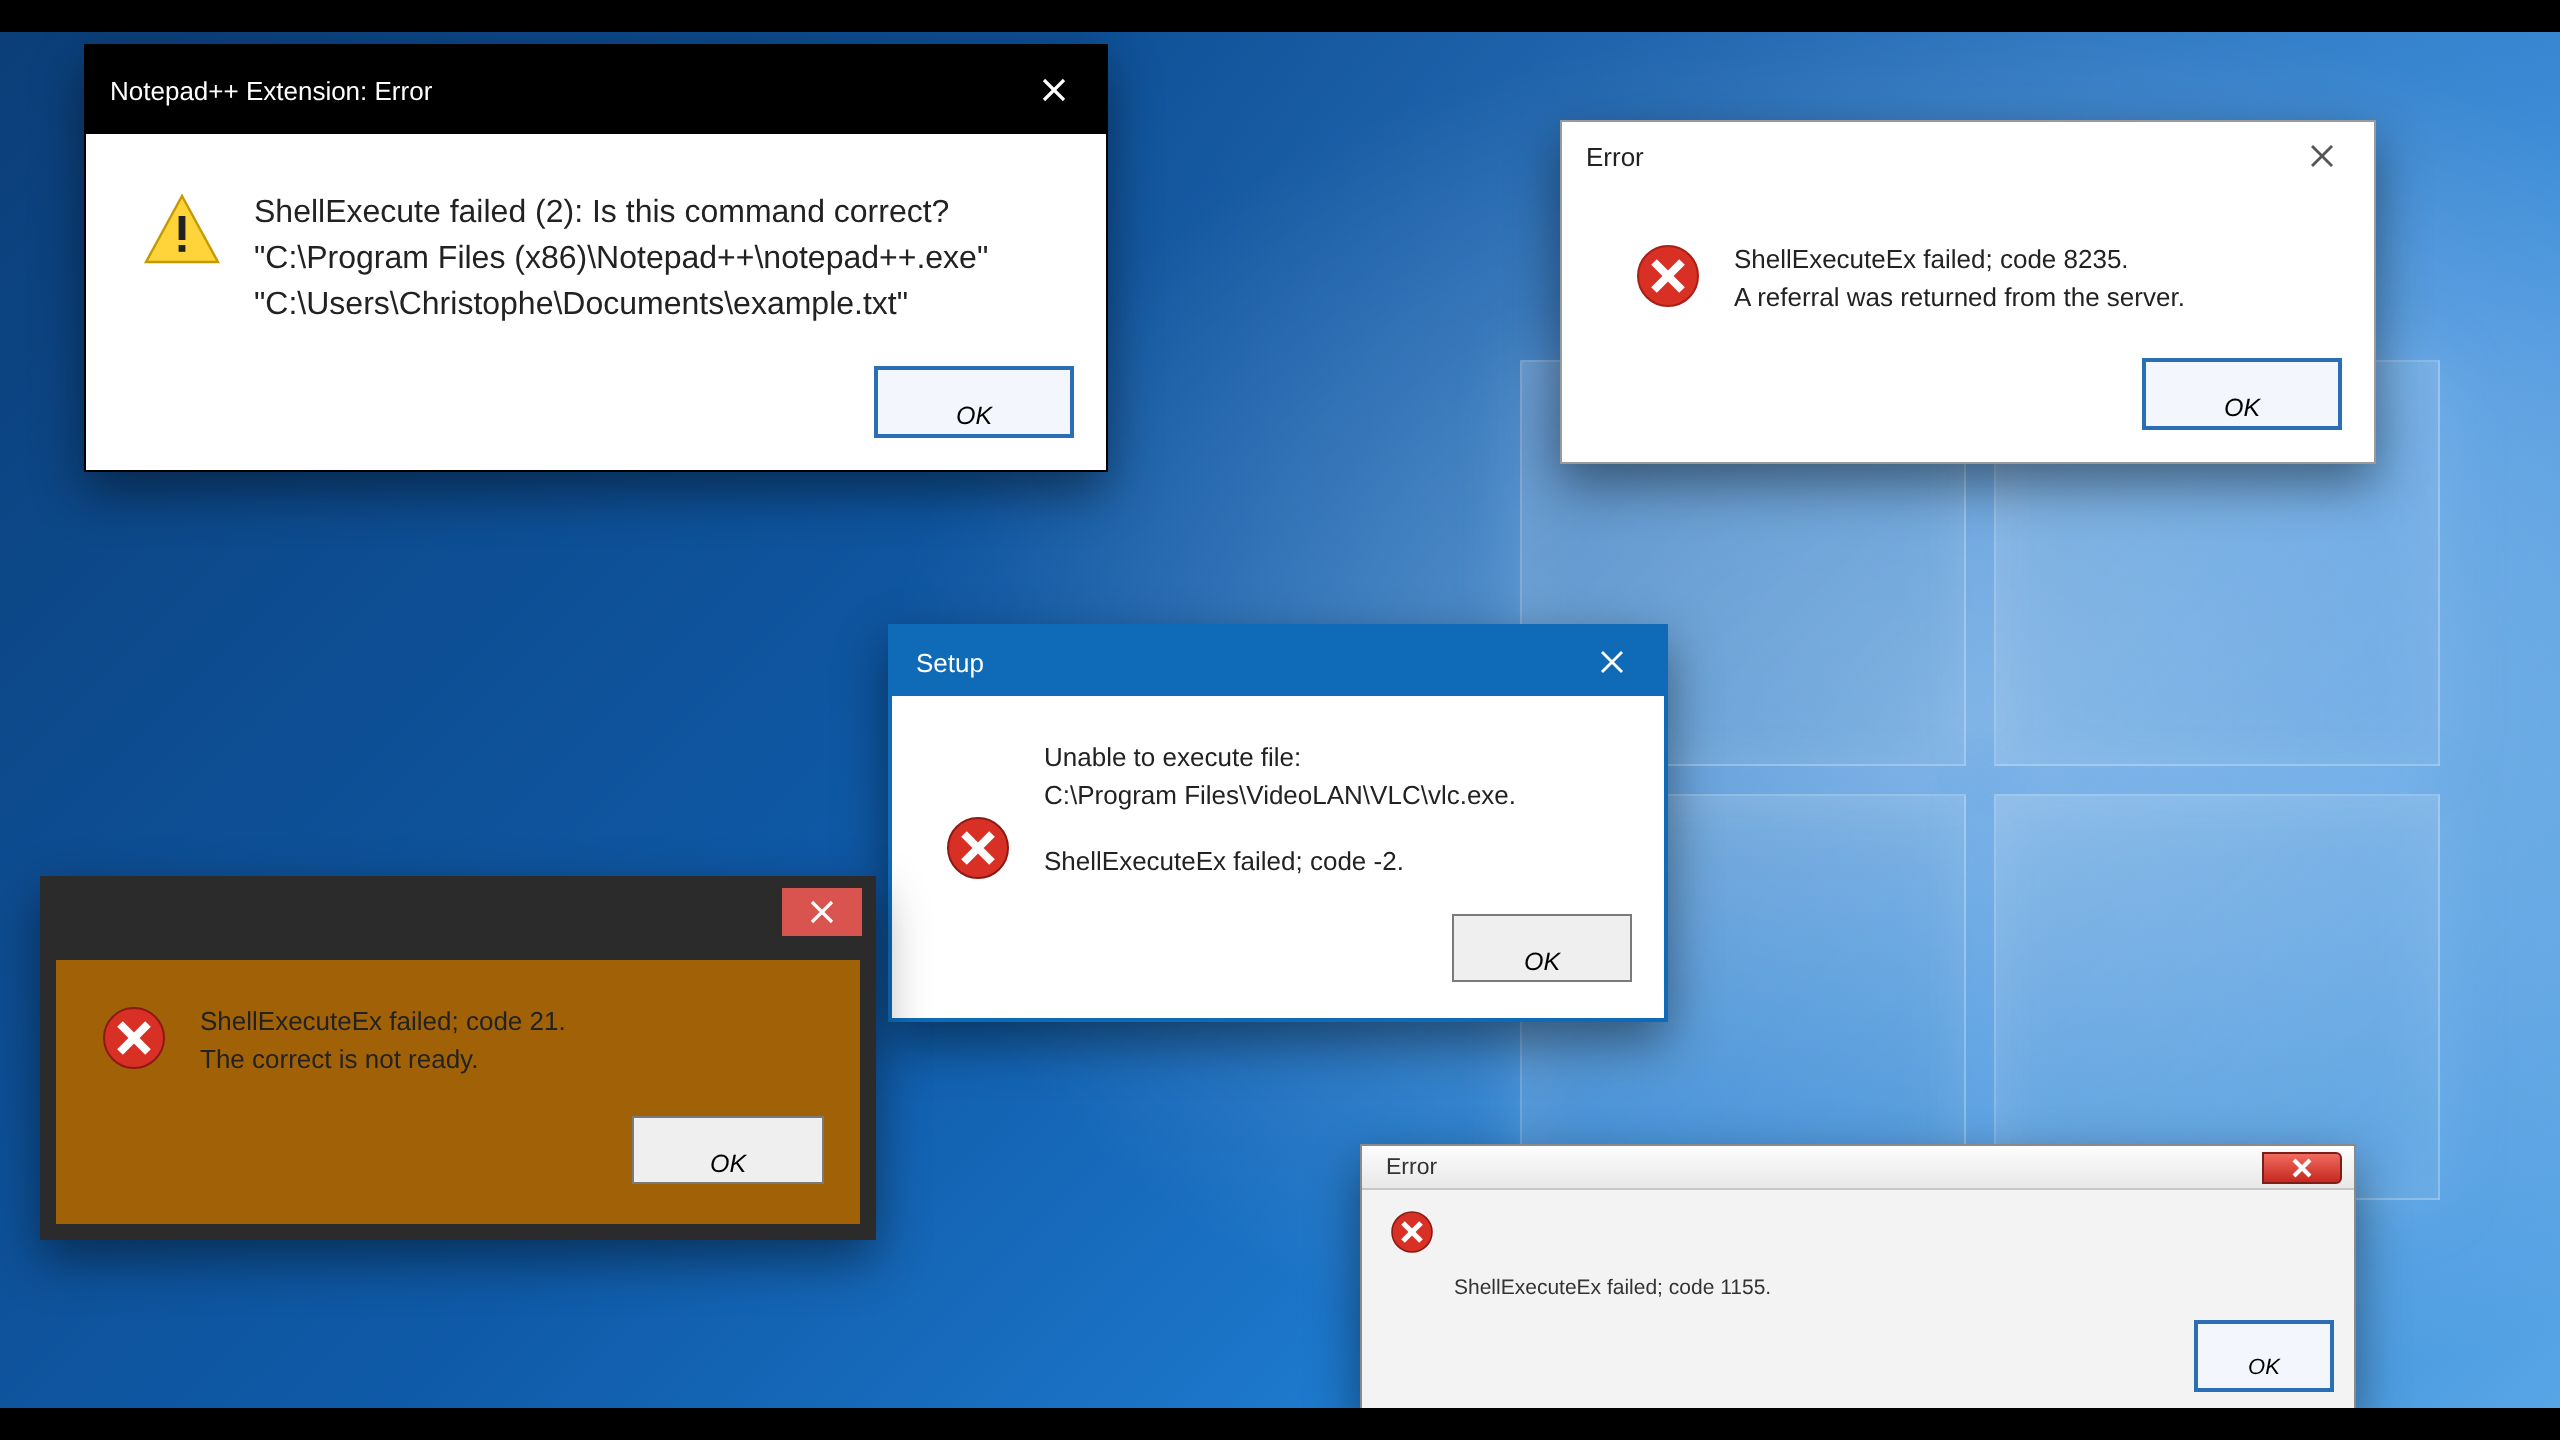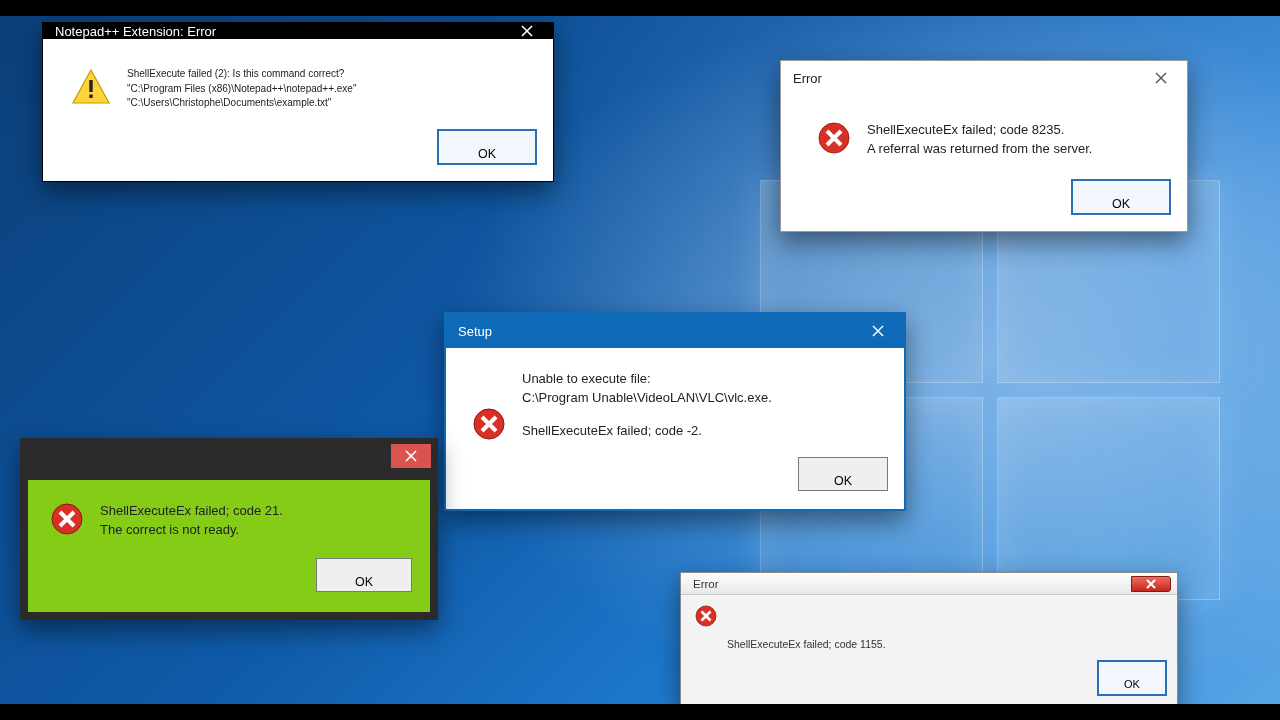--- a/index.html
+++ b/index.html
@@ -24,21 +24,21 @@
     border: 1px solid rgba(255,255,255,0.25);
     box-shadow: inset 0 0 40px rgba(255,255,255,0.12), 0 0 30px rgba(160,206,255,0.25);
   }
 
   
   .bar-top, .bar-bottom { position: absolute; left:0; right:0; height: 16px; background:#000; z-index: 2; }
   .bar-top { top: 0; } .bar-bottom { bottom: 0; }
 
   .dialog { position: absolute; background: #fff; box-shadow: 0 10px 24px rgba(0,0,0,0.45); }
 
-  .titlebar { display:flex; align-items:center; justify-content:space-between; height:16px; padding:0 6px 0 12px; }
+  .titlebar { display:flex; align-items:center; justify-content:space-between; height:44px; padding:0 6px 0 12px; }
   .titlebar .title { font-size: 13px; }
   .titlebar.black { background:#000; color:#fff; }
   .titlebar.white { background:#fff; color:#222; border-bottom: none; }
   .titlebar.blue  { background:#0f6bb7; color:#fff; }
   .titlebar.dark  { background:#2b2b2b; color:#d0d0d0; }
 
   .close-btn { display:inline-flex; align-items:center; justify-content:center; width:40px; height:24px; cursor:default; }
   .close-btn svg { width:12px; height:12px; }
   .close-btn.red { background:#d9534f; }
   .close-btn.red svg line { stroke:#fff; }
@@ -47,50 +47,50 @@
   .close-btn.blue svg line { stroke:#fff; }
 
   .body { display:flex; align-items:flex-start; gap:16px; padding:18px 18px 8px 18px; }
   .body .msg { font-size:13px; color:#222; line-height:1.45; }
   .body .msg .line2 { display:block; }
   .body .msg .line3 { display:block; margin-top:14px; }
 
   .footer { display:flex; justify-content:flex-end; padding:10px 16px 16px 16px; }
   .ok-btn {
     min-width: 84px; height: 28px; padding: 16px 16px; font-size: 12.5px;
-    background:#efefef; border:1px solid #7a7a7a; cursor:default;
+    background:#efefef; border:1px solid #7a7a7a; cursor:default;font-style:italic;
   }
   .ok-btn.focus { border:2px solid #2a6fb5; background:#f3f7fd; }
 
   
   .icon { flex: 0 0 auto; }
   .warn-icon { width:40px; height:40px; }
   .err-icon  { width:34px; height:34px; }
   .err-small { width:22px; height:22px; }
 
   
   #dlg1 { left: 42px;  top: 22px;  width: 512px; border:1px solid #000; }
   #dlg1 .body { padding-top: 28px; padding-left: 28px; }
-  #dlg1 .msg { font-size: 10px; }
+  #dlg1 .msg { font-size: 16px; }
   #dlg1 .footer .ok-btn { min-width: 100px; }
 
   #dlg2 { left: 780px; top: 60px;  width: 408px; border:1px solid #9a9a9a; }
   #dlg2 .titlebar { height:34px; }
   #dlg2 .body { padding: 26px 22px 10px 36px; }
   #dlg2 .footer .ok-btn { min-width: 100px; }
 
-  #dlg3 { left: 444px; top: 312px; width: 462px; border:2px solid #0f6bb7; }
+  #dlg3 { left: 444px; top: 312px; width: 390px; border:2px solid #0f6bb7; }
   #dlg3 .titlebar { height:34px; }
   #dlg3 .body { padding: 22px 22px 6px 26px; align-items: flex-end; }
   #dlg3 .footer { border-top: 0; padding-bottom: 18px; }
   #dlg3 .footer .ok-btn { min-width: 90px; }
 
   #dlg4 { left: 20px;  top: 438px; width: 418px; border:1px solid #2b2b2b; }
   #dlg4 .titlebar { height:34px; }
-  #dlg4 .client { background:#84cc16; border:1px solid #2b2b2b; margin:6px; }
+  #dlg4 .client { background:#a16207; border:1px solid #2b2b2b; margin:6px; }
   #dlg4 .body { padding: 22px 22px 8px 22px; }
   #dlg4 .footer { padding: 10px 18px 20px 18px; }
   #dlg4 .footer .ok-btn { min-width: 96px; }
 
   #dlg5 { left: 680px; top: 572px; width: 498px; border:1px solid #8a8a8a; background:#f3f3f3; }
   #dlg5 .titlebar { height:22px; background: linear-gradient(#fdfdfd,#e8e8e8); border-bottom:1px solid #c6c6c6; }
   #dlg5 .titlebar .title { font-size: 11.5px; color:#333; }
   #dlg5 .body { padding: 10px 14px 4px 14px; gap:10px; }
   #dlg5 .msg { font-size: 10.5px; color:#333;margin-top:32px; }
   #dlg5 .footer { padding: 4px 10px 10px 10px; }
@@ -190,21 +190,21 @@
   <div class="body">
     <span class="icon err-icon">
       <svg viewBox="0 0 34 34">
           <circle cx="17" cy="17" r="15" fill="#d93025" stroke="#8a1a12" stroke-width="1"></circle>
           <line x1="10" y1="10" x2="24" y2="24" stroke="#fff" stroke-width="4"></line>
           <line x1="24" y1="10" x2="10" y2="24" stroke="#fff" stroke-width="4"></line>
         </svg>
     </span>
     <div class="msg">
       <span>Unable to execute file:</span>
-      <span class="line2">C:\Program Unable\VideoLAN\VLC\vlc.exe.</span>
+      <span class="line2">C:\Program Files\VideoLAN\VLC\vlc.exe.</span>
       <span class="line3">ShellExecuteEx failed; code -2.</span>
     </div>
   </div>
   <div class="footer">
     <button class="ok-btn">OK</button>
   </div>
 </div>
 
 <div id="dlg4" class="dialog" style="background:#2b2b2b;">
   <div class="titlebar dark">

